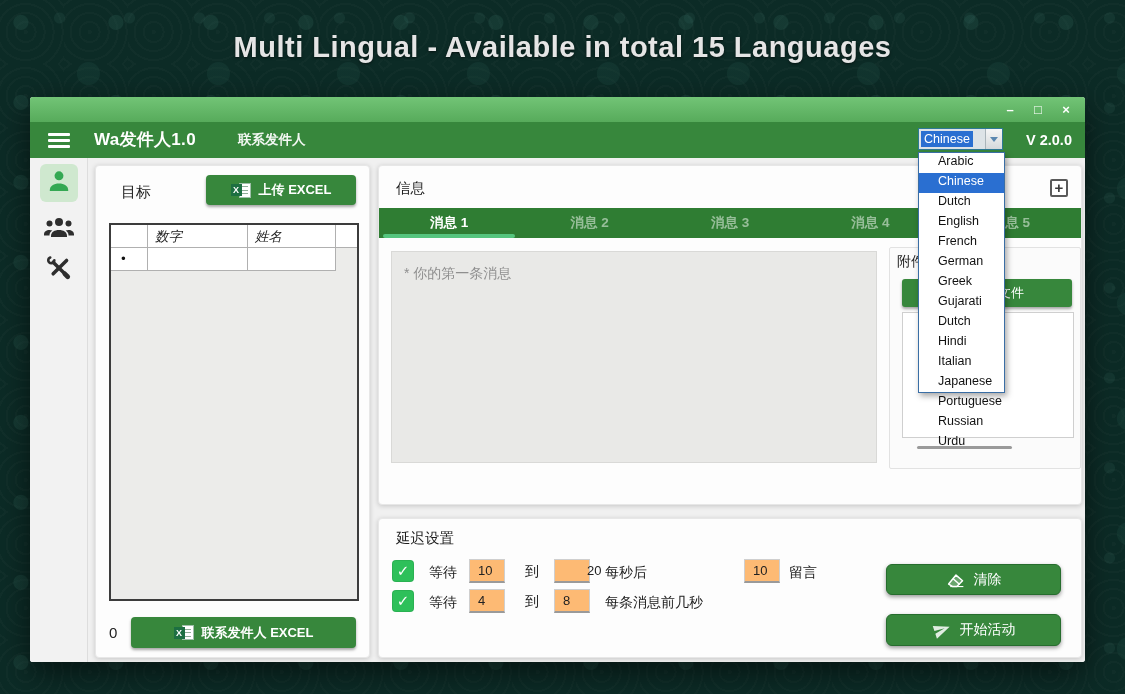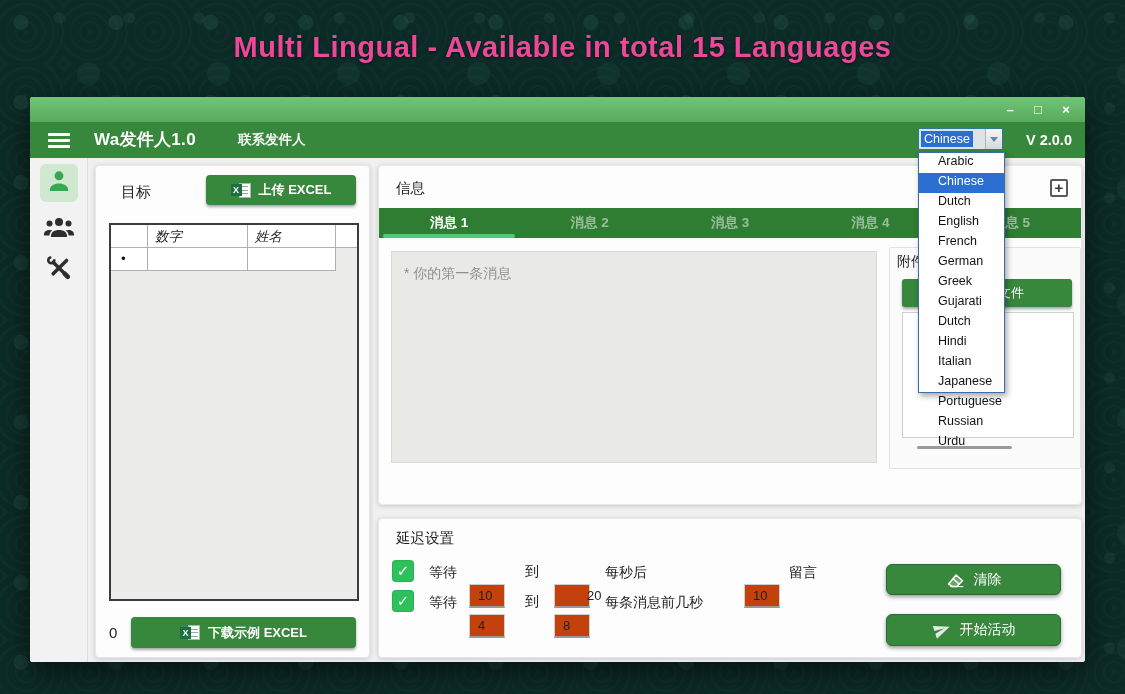--- a/index.html
+++ b/index.html
@@ -9,21 +9,21 @@
     background-color:#0c2b26;
     background-image:
       radial-gradient(circle at 22% 28%, rgba(45,95,85,.28) 0 7px, rgba(0,0,0,0) 8px),
       radial-gradient(circle at 68% 64%, rgba(28,70,62,.35) 0 11px, rgba(0,0,0,0) 12px),
       radial-gradient(circle at 85% 20%, rgba(50,100,90,.2) 0 5px, rgba(0,0,0,0) 6px),
       repeating-radial-gradient(circle at 40% 50%, rgba(255,255,255,.018) 0 2px, rgba(0,0,0,0) 2px 9px);
     background-size:95px 80px, 130px 115px, 70px 90px, 64px 64px;
     position:relative;
   }
   .headline { position:absolute; top:31px; left:0; width:100%; text-align:center;
-    color:#ec4899; font-size:29px; font-weight:bold; letter-spacing:.5px;
+    color:#e5e5e5; font-size:29px; font-weight:bold; letter-spacing:.5px;
     text-shadow:0 1px 3px rgba(0,0,0,.6); }
 
   .window { position:absolute; left:30px; top:97px; width:1055px; height:565px;
     background:#f0f0f0; border-radius:3px; overflow:hidden;
     box-shadow:0 10px 30px rgba(0,0,0,.55); }
 
   .chrome { position:absolute; left:0; top:0; width:100%; height:25px;
     background:linear-gradient(#72c476,#57ab5b); }
   .winbtns { position:absolute; right:10px; top:0; height:25px; display:flex; gap:10px; align-items:center; }
   .winbtn { color:#fff; font-size:13px; font-weight:bold; width:18px; text-align:center; cursor:default; line-height:25px; }
@@ -100,22 +100,22 @@
   .file-ico { width:14px; height:12px; border:1.5px solid #fff; border-radius:2px; position:relative; flex:0 0 auto; }
   .file-ico::after { content:""; position:absolute; left:1px; bottom:1px; border-left:4px solid transparent; border-right:4px solid transparent; border-bottom:5px solid #fff; }
   .attach-list { position:absolute; left:12px; top:64px; width:172px; height:126px; background:#fff; border:1px solid #cfcfcf; }
   .hscroll { position:absolute; left:27px; top:198px; width:95px; height:3px; background:#9a9a9a; border-radius:2px; }
 
   
   .chk { position:absolute; width:22px; height:22px; background:#2ec05a; border-radius:4px;
     color:#fff; font-size:15px; font-weight:bold; text-align:center; line-height:22px; cursor:pointer;
     box-shadow:inset 0 0 0 1px rgba(0,0,0,.08); }
   .dlabel { position:absolute; font-size:14px; color:#1c1c1c; }
-  .dinput { position:absolute; width:36px; height:24px; background:#c2410c; border:1px solid #cfcfcf;
-    border-bottom:2px solid #9a9a9a; font-size:13px; color:#222; padding:3px 0 0 8px;margin-top:25px; }
+  .dinput { position:absolute; width:36px; height:24px; background:#fdba74; border:1px solid #cfcfcf;
+    border-bottom:2px solid #9a9a9a; font-size:13px; color:#222; padding:3px 0 0 8px; }
   .action-btn { left:507px; width:175px; height:31px; border-radius:6px; font-size:14px;
     border:1px solid #266d2e; box-shadow:0 2px 4px rgba(0,0,0,.4); font-weight:normal; }
 
   
   .lang-popup { position:absolute; left:918px; top:152px; width:87px; height:241px;
     background:#fff; border:1.5px solid #3a6ea5; z-index:50; box-shadow:2px 3px 6px rgba(0,0,0,.35); }
   .opt { height:20px; line-height:16px; font-size:12.5px; color:#111; padding-left:19px; cursor:pointer; white-space:nowrap; }
   .opt.selected { background:#2a6fd1; color:#fff; }
 </style>
 </head>
@@ -216,21 +216,21 @@
       <div class="count-label">0</div>
       <button class="green-btn" style="left:35px; top:451px; width:225px; height:31px;">
         <span class="xl-ico">
             <span class="sheet">
               <i></i>
               <i></i>
               <i></i>
             </span>
             <span class="xbox">X</span>
           </span>
-        <span>下载示例 EXCEL</span>
+        <span>联系发件人 EXCEL</span>
       </button>
     </div>
 
     <div class="card card-message">
       <div class="panel-label" style="left:17px; top:13px;">信息</div>
       <div class="addtab">+</div>
 
       <div class="tabbar">
         <div class="tab active">消息 1</div>
         <div class="tab">消息 2</div>

